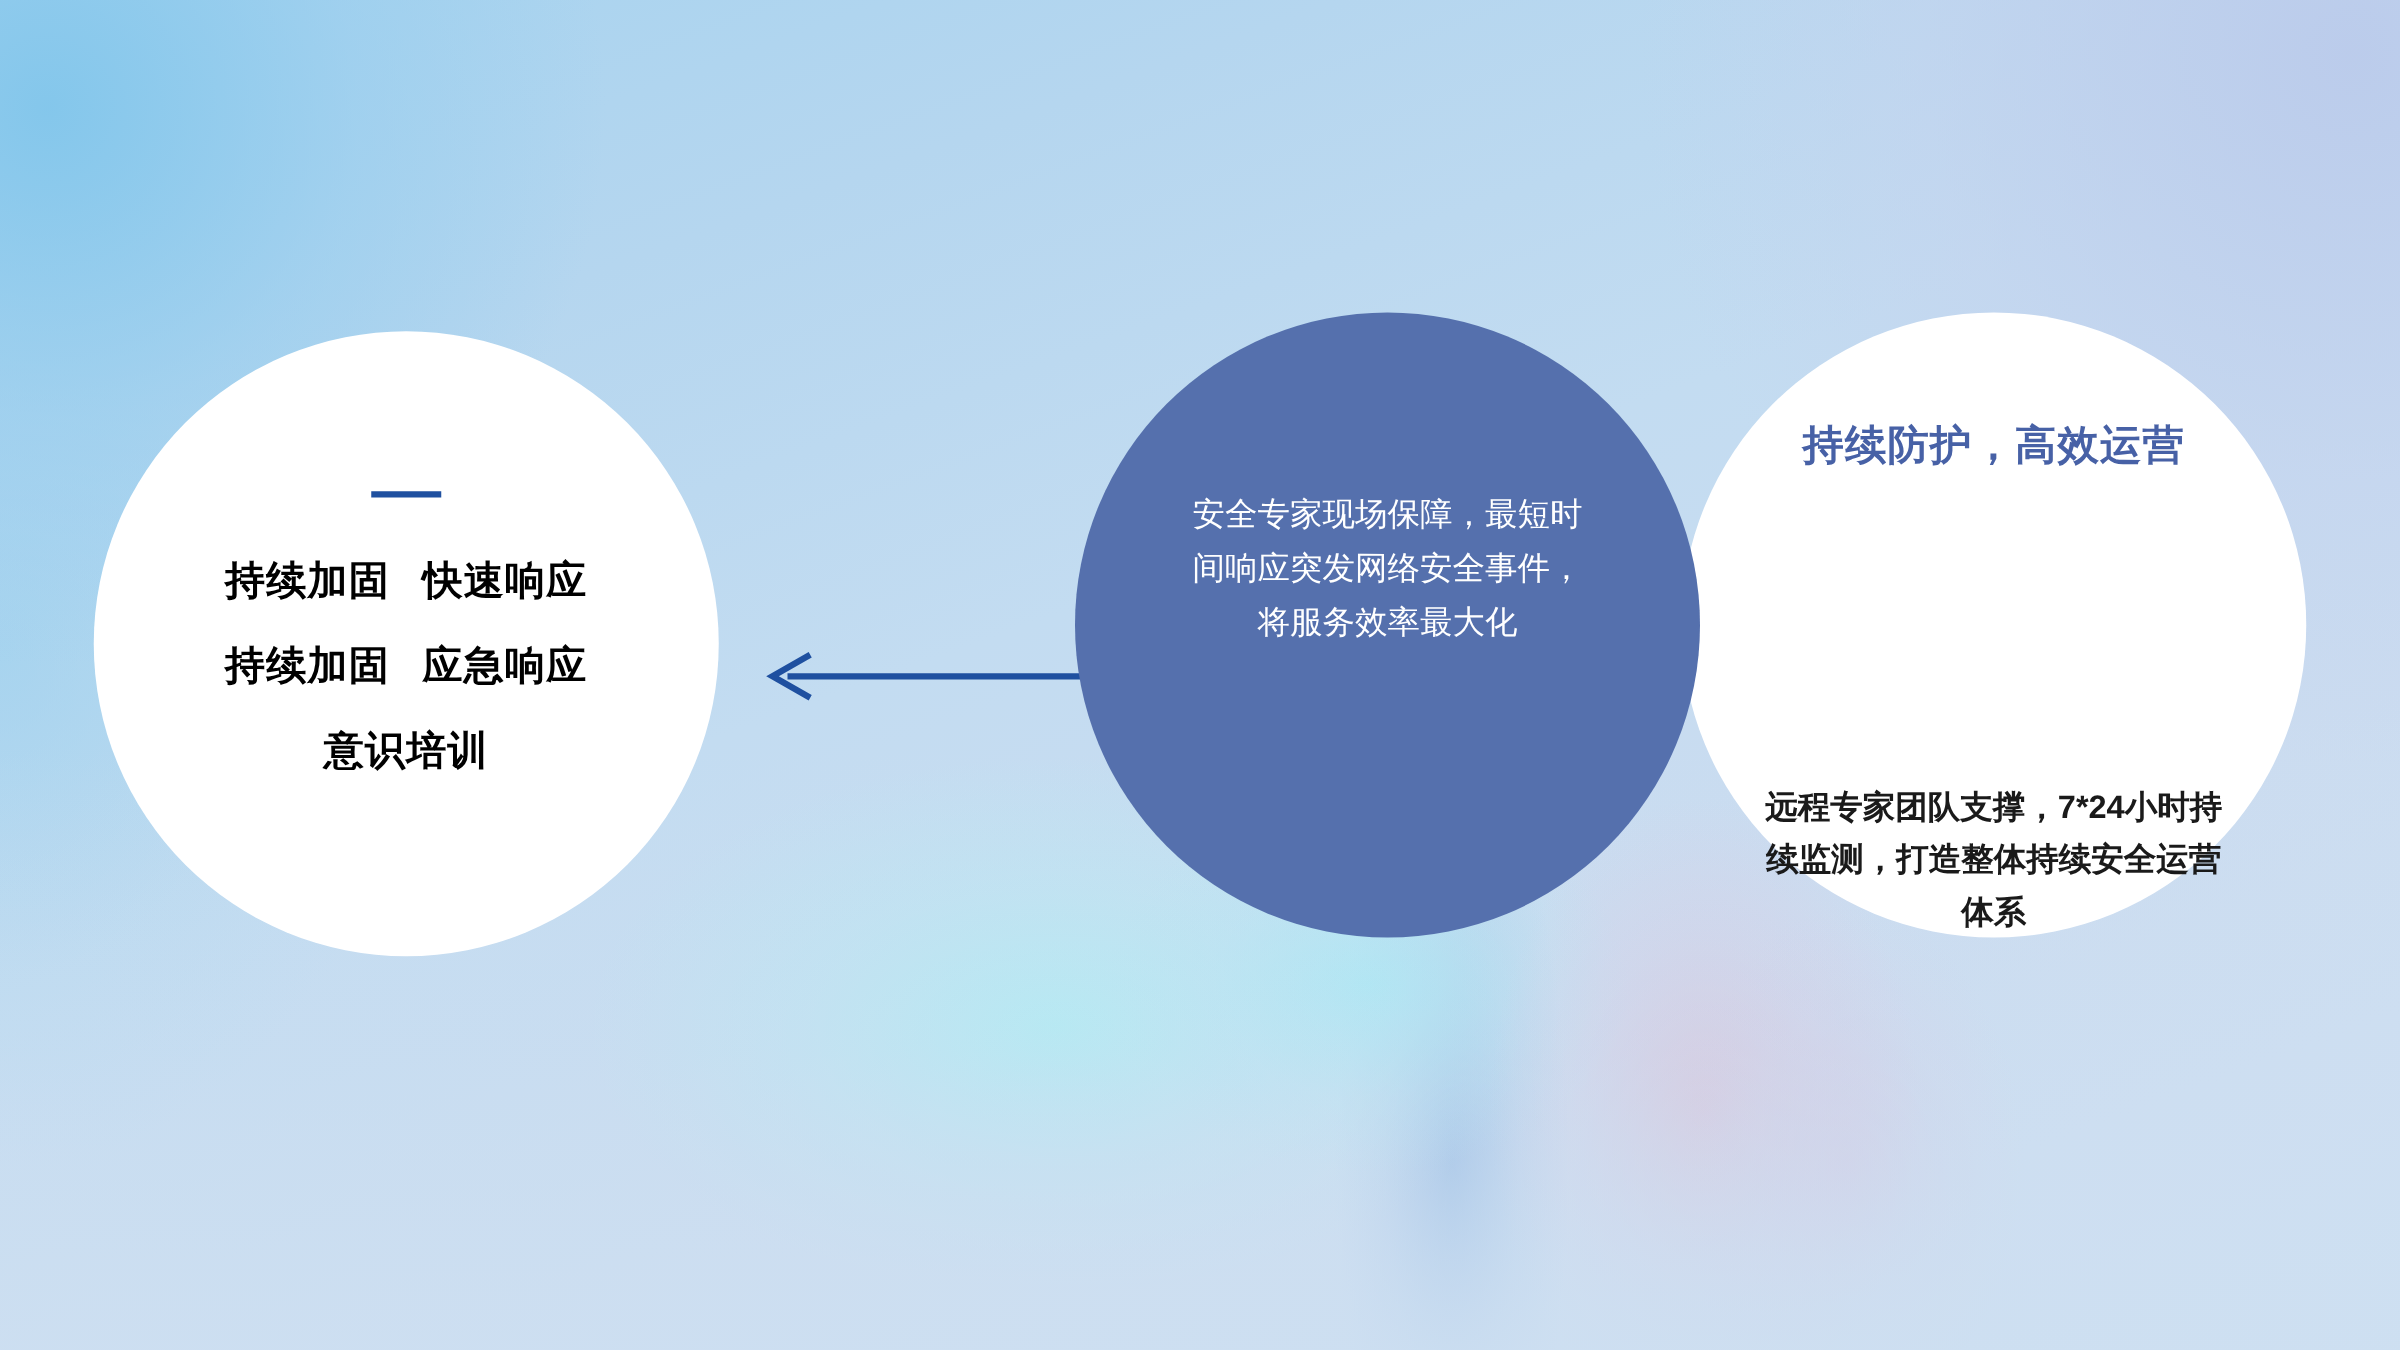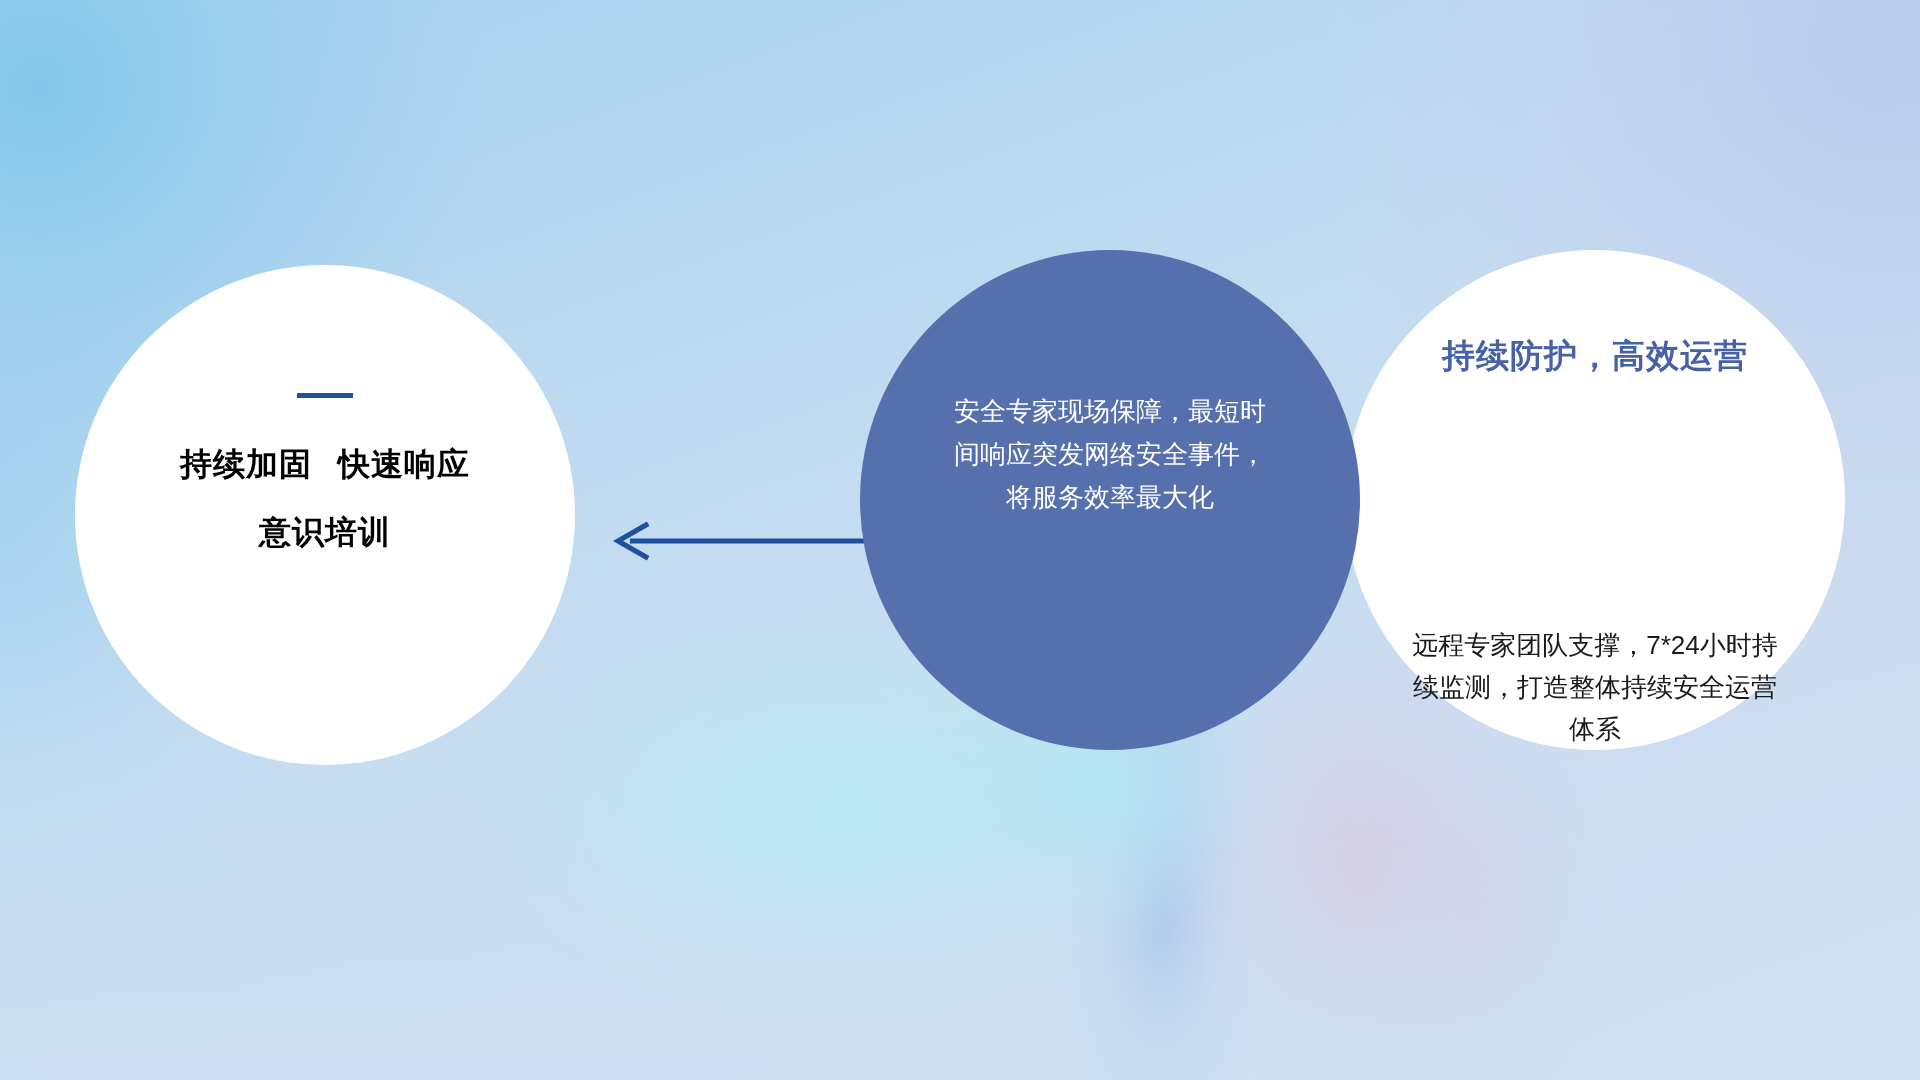--- a/index.html
+++ b/index.html
@@ -187,21 +187,21 @@
     white-space: nowrap;
     line-height: 1.1;
   }
   .right-body {
     margin-top: 60px;
     font-size: 26px;
     color: #1a1a1a;
     line-height: 1.62;
     text-align: center;
     width: 380px;
-    font-weight: normal;
+    font-weight: bold;
   }
 
   
   #arrow-connector {
     position: absolute;
     left: 600px;
     top: 515px;
     width: 290px;
     height: 52px;
     z-index: 1;
@@ -227,20 +227,23 @@
     <line x1="288" y1="26" x2="30" y2="26" stroke="#1f50a0" stroke-width="5"></line>
     <polyline points="46,10 18,26 46,42" fill="none" stroke="#1f50a0" stroke-width="5" stroke-linecap="square" stroke-linejoin="miter"></polyline>
   </svg>
 
   <div class="circle circle-white" id="circle-left">
     <div class="left-content">
       <div class="dash-mark"></div>
       <div class="left-line">
         <span>持续加固</span><span class="gap"></span><span>快速响应</span>
       </div>
+      <div class="left-line">
+        <span>持续加固</span><span class="gap"></span><span>应急响应</span>
+      </div>
       <div class="left-line last">
         <span>意识培训</span>
       </div>
     </div>
   </div>
 
   <div class="circle circle-white" id="circle-right">
     <div class="right-content">
       <div class="right-title">持续防护，高效运营</div>
       <div class="right-body">远程专家团队支撑，7*24小时持续监测，打造整体持续安全运营体系</div>

